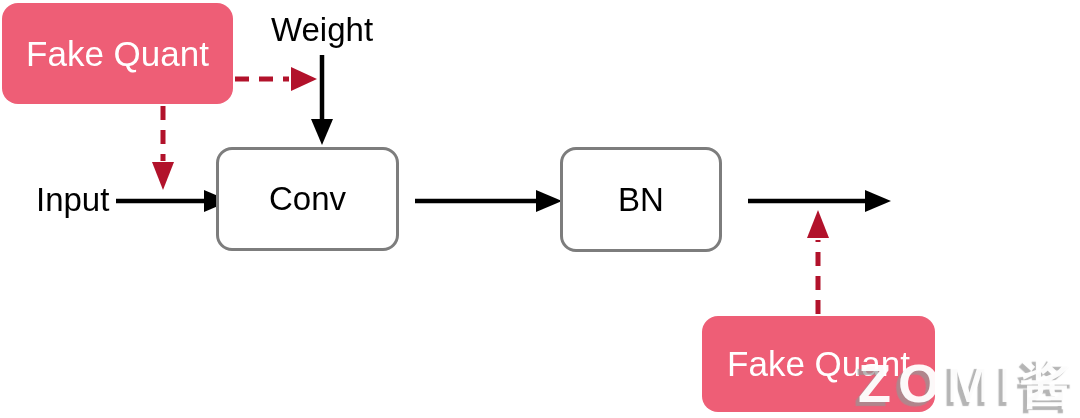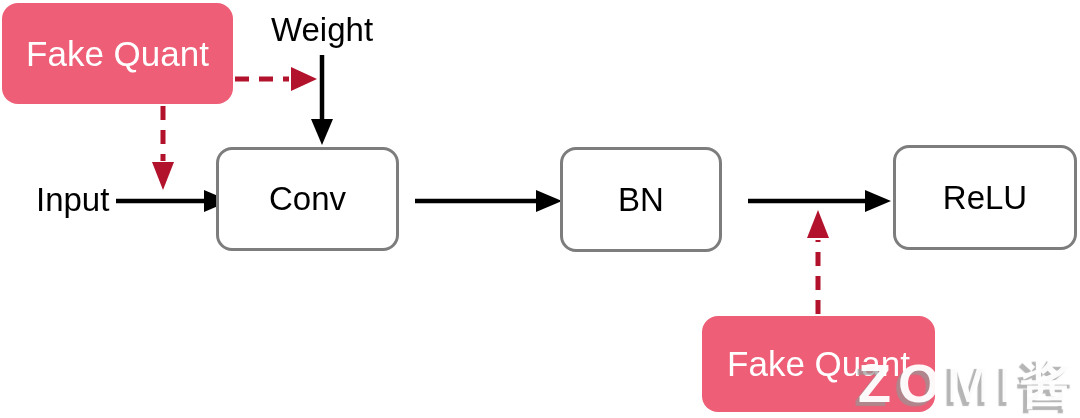--- a/index.html
+++ b/index.html
@@ -129,23 +129,20 @@
   </div>
 
   <div class="node" id="node-conv">
     <span>Conv</span>
   </div>
 
   <div class="node" id="node-bn">
     <span>BN</span>
   </div>
 
-  <div class="node" id="node-relu">
-    <span>ReLU</span>
-  </div>
 
   <div class="node pink" id="node-fq-bottom">
     <span>Fake Quant</span>
   </div>
 
   <div class="floating-label" id="label-weight">Weight</div>
 
   <div class="floating-label" id="label-input">Input</div>
 
   <div class="watermark">ZOMI酱</div>

